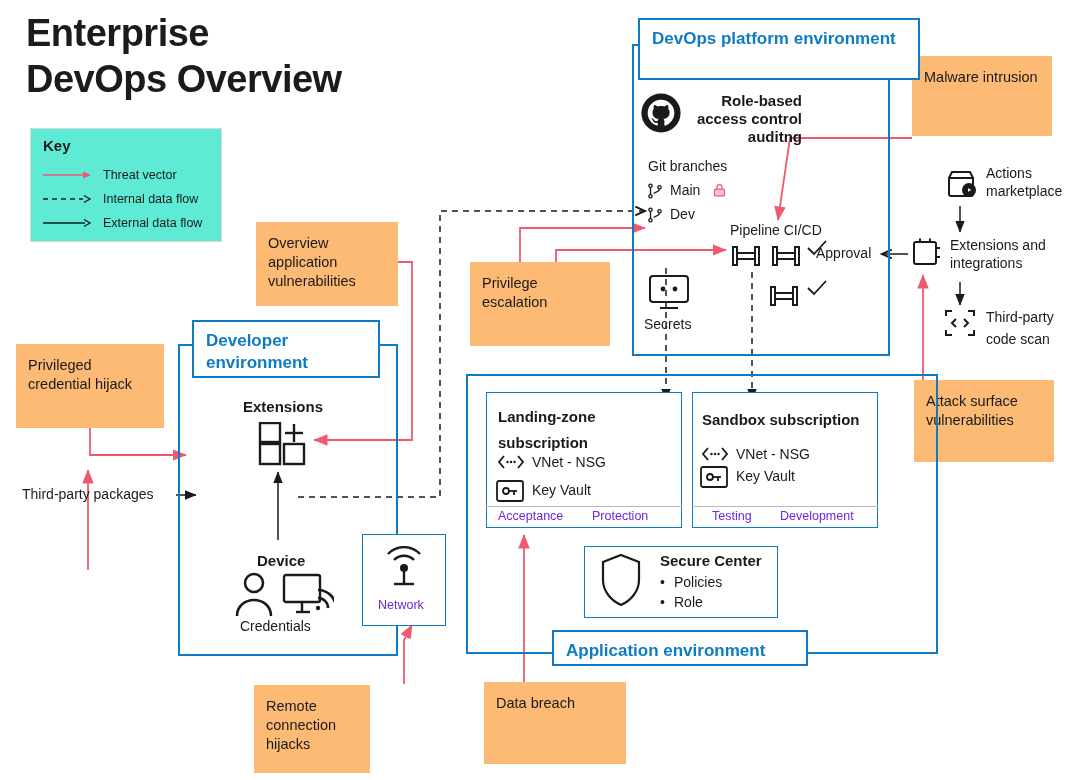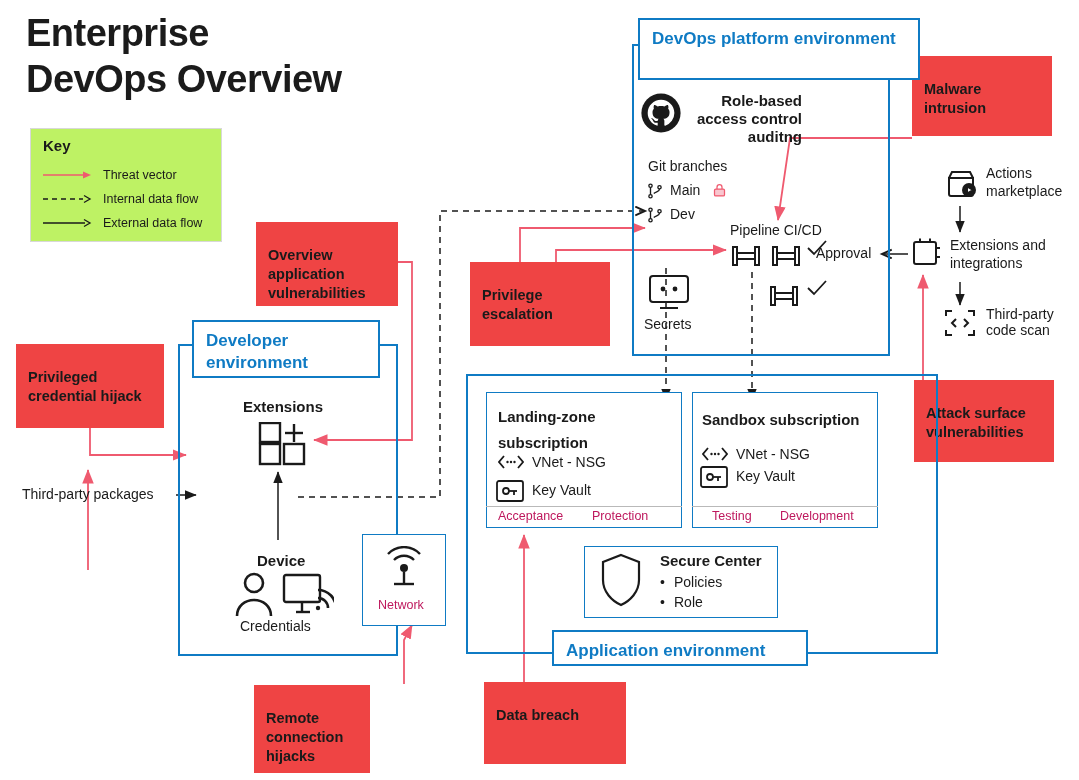--- a/index.html
+++ b/index.html
@@ -31,46 +31,46 @@
     color: #1b1b1b;
     letter-spacing: -0.5px;
   }
 
   
   #legend {
     left: 30px;
     top: 128px;
     width: 190px;
     height: 112px;
-    background: #bef264;
+    background: #5eead4;
     border: 1px solid #d8d8d8;
   }
   #legend .ktitle {
     position: absolute;
     left: 12px; top: 8px;
     font-size: 15px;
     font-weight: 700;
   }
   #legend .krow {
     position: absolute;
     left: 12px;
     font-size: 12.5px;
     color: #1a1a1a;
   }
   #legend .klabel { position: absolute; left: 60px; top: -8px; white-space: nowrap; }
 
   
   .threat {
-    background: #ef4444;
+    background: #fdba74;
     color: #1a1a1a;
     font-size: 14.5px;
     line-height: 19px;
-    padding: 24px 12px;
+    padding: 12px 12px;
     box-sizing: border-box;
-    font-weight: 700;
+    font-weight: 400;
   }
 
   
   .bluebox {
     border: 2px solid #0f7bc4;
     box-sizing: border-box;
     background: transparent;
   }
   .bluelabel {
     border: 2px solid #0f7bc4;
@@ -83,21 +83,21 @@
     box-sizing: border-box;
   }
   .innerbox {
     border: 1.5px solid #0f7bc4;
     background: #ffffff;
     box-sizing: border-box;
   }
 
   .lbl { font-size: 14px; color: #1a1a1a; }
   .lbl-b { font-size: 15px; font-weight: 700; color: #1a1a1a; }
-  .lbl-sm { font-size: 12.5px; color: #be185d; }
+  .lbl-sm { font-size: 12.5px; color: #6d28d9; }
 
   svg.overlay {
     position: absolute;
     left: 0; top: 0;
     width: 1079px;
     height: 780px;
     pointer-events: none;
   }
   .icon { position: absolute; }
 </style>
@@ -325,21 +325,21 @@
   <div class="abs icon" style="left:944px; top:308px;">
     <svg width="32" height="30" viewBox="0 0 32 30" fill="none" stroke="#1a1a1a" stroke-width="2">
       <path d="M2 8V3h6"></path>
         <path d="M30 8V3h-6"></path>
         <path d="M2 22v5h6"></path>
         <path d="M30 22v5h-6"></path>
       <path d="M12 11l-4 4 4 4"></path>
         <path d="M20 11l4 4-4 4"></path>
     </svg>
   </div>
-  <div class="abs lbl" style="left:986px; top:306px; width:90px; line-height:16px;">Third-party code scan</div>
+  <div class="abs lbl" style="left:986px; top:306px; width:90px; line-height:22px;">Third-party code scan</div>
 
   <div class="abs bluebox" style="left:178px; top:344px; width:220px; height:312px;"></div>
   <div class="abs bluelabel" style="left:192px; top:320px; width:188px; height:58px;">Developer environment</div>
 
   <div class="abs lbl-b" style="left:243px; top:398px;">Extensions</div>
   <div class="abs icon" style="left:256px; top:422px;">
     <svg width="52" height="50" viewBox="0 0 52 50" fill="none" stroke="#1a1a1a" stroke-width="2.4">
       <rect x="4" y="22" width="20" height="20"></rect>
       <rect x="28" y="22" width="20" height="20"></rect>
       <rect x="4" y="1" width="20" height="19"></rect>

